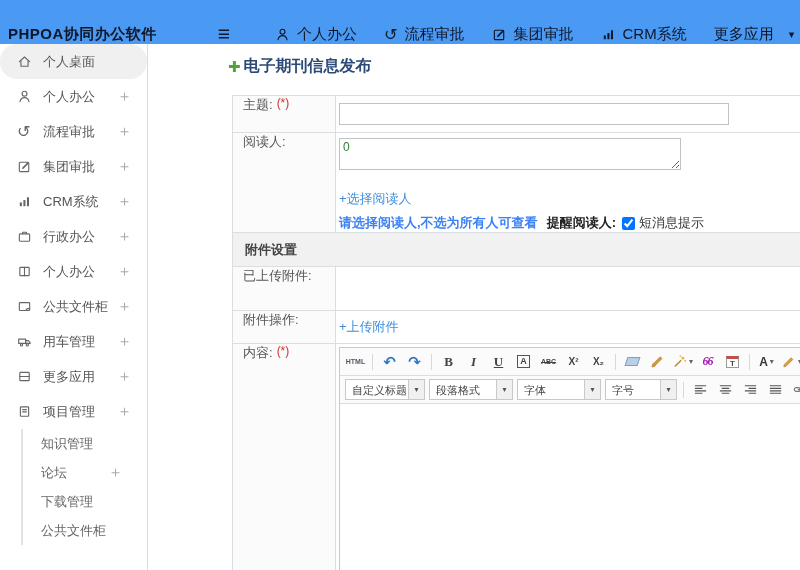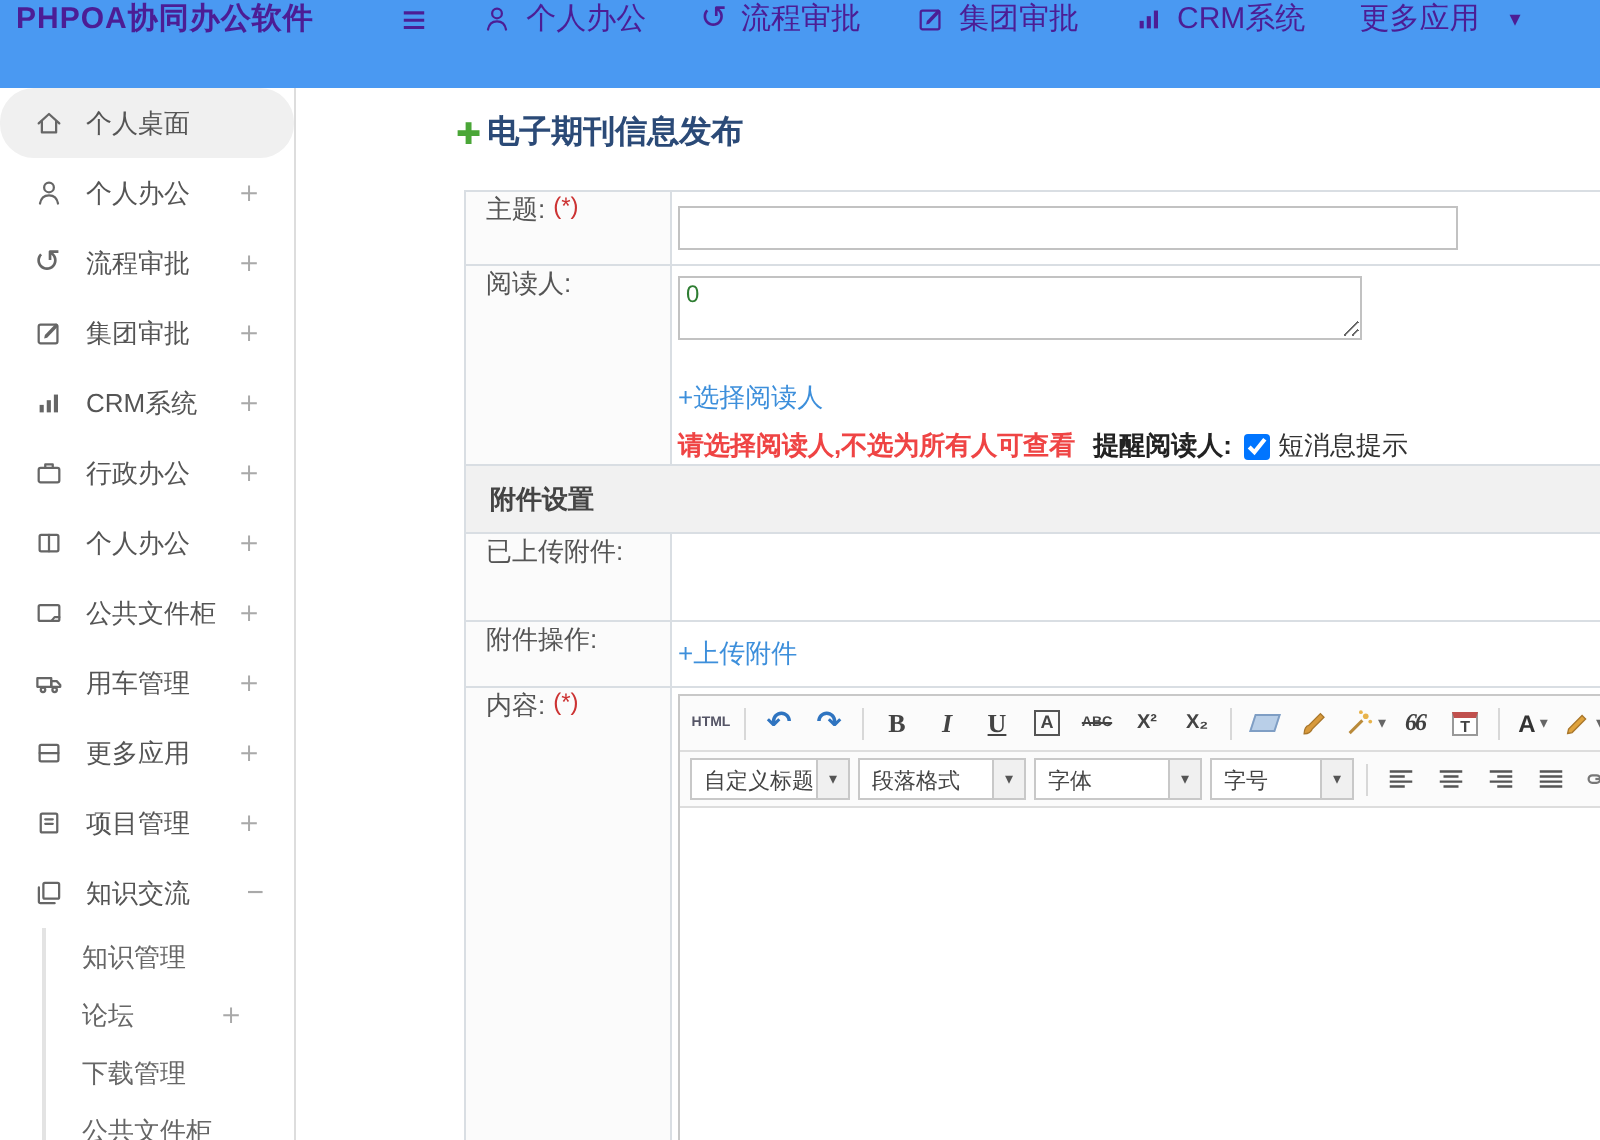--- a/index.html
+++ b/index.html
@@ -2,21 +2,21 @@
 <html><head>
 <meta charset="utf-8">
 <style>
   html,body{margin:0;padding:0;}
   body{
     width:800px;height:570px;overflow:hidden;position:relative;
     background:#fff;font-family:"Liberation Sans","DejaVu Sans",sans-serif;
     -webkit-font-smoothing:antialiased;
   }
   
-  .topbar{height:44px;background:#4a99f2;display:flex;align-items:flex-start;color:#4c1d95;}
+  .topbar{height:44px;background:#4a99f2;display:flex;align-items:flex-end;color:#0f172a;gap:17px;}
   .brand{font-size:15px;font-weight:bold;margin-left:8px;letter-spacing:.5px;white-space:nowrap;}
   .hamburger{font-size:21px;margin-left:44px;cursor:pointer;line-height:1;}
   .topnav{display:flex;align-items:center;margin-left:28px;}
   .nav-item{display:flex;align-items:center;font-size:15px;margin-right:27px;cursor:pointer;white-space:nowrap;}
   .nav-ic{margin-right:7px;display:flex;align-items:center;}
   .nav-caret{font-size:11px;margin-left:-12px;cursor:pointer;}
   
   .sidebar{position:absolute;top:44px;left:0;width:148px;bottom:0;background:#fff;
     border-right:1px solid #ddd;box-sizing:border-box;overflow:hidden;}
   .s-item{height:35px;display:flex;align-items:center;padding:0 15px 0 17px;font-size:13px;color:#555;cursor:pointer;border-radius:17px;}
@@ -35,38 +35,38 @@
   .flabel{width:103px;flex:0 0 103px;border-right:1px solid #d9dee3;background:#fbfbfb;
     display:flex;align-items:flex-start;padding-left:10px;font-size:13px;color:#555;box-sizing:border-box;}
   .fvalue{flex:1;display:flex;align-items:center;padding-left:3px;min-width:0;}
   .fvalue.stack{flex-direction:column;align-items:flex-start;justify-content:flex-start;padding-top:5px;}
   .req{color:#cc3333;margin-left:4px;font-size:12px;}
   .txt{width:390px;height:22px;border:1px solid #c2c2c2;box-sizing:border-box;}
   .readers{width:342px;height:52px;border:1px solid #c2c2c2;color:#2e7d32;font-size:12px;
     font-family:inherit;resize:both;box-sizing:border-box;padding:1px 3px;}
   .lnk{color:#3d8fdb;font-size:13px;text-decoration:none;cursor:pointer;display:inline-block;margin-top:20px;}
   .hintline{display:flex;align-items:center;margin-top:6px;font-size:13px;white-space:nowrap;}
-  .hint{font-weight:bold;color:#ef4444;}
+  .hint{font-weight:bold;color:#3b82f6;}
   .remind{font-weight:bold;color:#222;margin-left:9px;}
   .cbx{margin:0 4px 0 6px;width:13px;height:13px;}
   .smslbl{color:#333;}
   .frow.section{background:#f1f1f1;align-items:center;padding-left:12px;font-weight:bold;font-size:13px;color:#444;}
   
   .editor{margin:3px;width:540px;border:1px solid #c8c8c8;background:#fff;box-sizing:border-box;}
   .tb{display:flex;align-items:center;padding:2px 3px;background:#fbfbfb;border-bottom:1px solid #ddd;
     white-space:nowrap;overflow:hidden;flex-wrap:nowrap;}
   .tbtn{min-width:21px;height:21px;display:inline-flex;align-items:center;justify-content:center;
     margin:0 1px;border:1px solid transparent;border-radius:2px;color:#444;font-size:11px;cursor:pointer;flex:0 0 auto;}
   .tsep{width:1px;height:16px;background:#d8d8d8;margin:0 4px;flex:0 0 auto;}
   .t-html{font-size:7px;font-weight:bold;color:#556;}
   .t-blue{color:#2f74c0;font-size:15px;font-weight:bold;line-height:1;}
   .t-serif{font-family:"Liberation Serif","DejaVu Serif",serif;font-size:13px;font-weight:bold;}
   .t-boxA{border:1px solid #555;font-size:9px;font-weight:bold;padding:0 2px;line-height:11px;}
   .t-strike{font-size:7px;text-decoration:line-through;font-weight:bold;letter-spacing:0;}
-  .t-q{font-family:"Liberation Serif","DejaVu Serif",serif;font-style:italic;font-weight:bold;font-size:12px;color:#404040;letter-spacing:-1px;}
+  .t-q{font-family:"Liberation Serif","DejaVu Serif",serif;font-style:italic;font-weight:bold;font-size:12px;color:#a21caf;letter-spacing:-1px;}
   .i-eraser{width:11px;height:7px;background:#b9cfe8;border:1px solid #7f9ec4;transform:skewX(-18deg);display:inline-block;}
   .i-table{width:13px;height:12px;border:1px solid #999;border-top:3px solid #c0504d;font-size:8px;font-weight:bold;
     color:#444;line-height:9px;text-align:center;display:inline-block;background:#fff;box-sizing:border-box;}
   .t-A{font-size:12px;font-weight:bold;color:#333;}
   .t-caret{font-size:8px;color:#666;margin-left:2px;}
   .ed-select{display:inline-flex;align-items:stretch;border:1px solid #c8c8c8;background:#fff;height:19px;margin:0 2px;flex:0 0 auto;cursor:pointer;}
   .ed-select .lb{font-size:11px;color:#444;padding:3px 5px 0 6px;box-sizing:border-box;}
   .ed-select .dcb{width:15px;border-left:1px solid #c8c8c8;background:#f0f0f0;display:flex;align-items:center;justify-content:center;font-size:8px;color:#555;}
   .ed-body{height:286px;background:#fff;}
 </style>
@@ -221,30 +221,20 @@
     <div class="s-item">
       <span class="s-ic">
         <svg width="15" height="15" viewBox="0 0 16 16" fill="none" stroke="currentColor" stroke-width="1.2" stroke-linecap="round" stroke-linejoin="round">
           <rect x="3.6" y="3" width="8.8" height="10" rx="0.8"></rect>
           <path d="M6 6h4M6 8.4h4"></path>
         </svg>
       </span>
       <span>项目管理</span>
       <span class="s-toggle">＋</span>
     </div>
-    <div class="s-item">
-      <span class="s-ic">
-        <svg width="15" height="15" viewBox="0 0 16 16" fill="none" stroke="currentColor" stroke-width="1.2" stroke-linecap="round" stroke-linejoin="round">
-          <rect x="5" y="2.6" width="8.4" height="8.4" rx="0.8"></rect>
-          <path d="M11 13.4H3.4a.8.8 0 0 1-.8-.8V5"></path>
-        </svg>
-      </span>
-      <span>知识交流</span>
-      <span class="s-toggle">−</span>
-    </div>
     <div class="s-sub">
       <div class="s-subitem">
         <span>知识管理</span>
       </div>
       <div class="s-subitem">
         <span>论坛</span>
         <span class="s-toggle">＋</span>
       </div>
       <div class="s-subitem">
         <span>下载管理</span>

